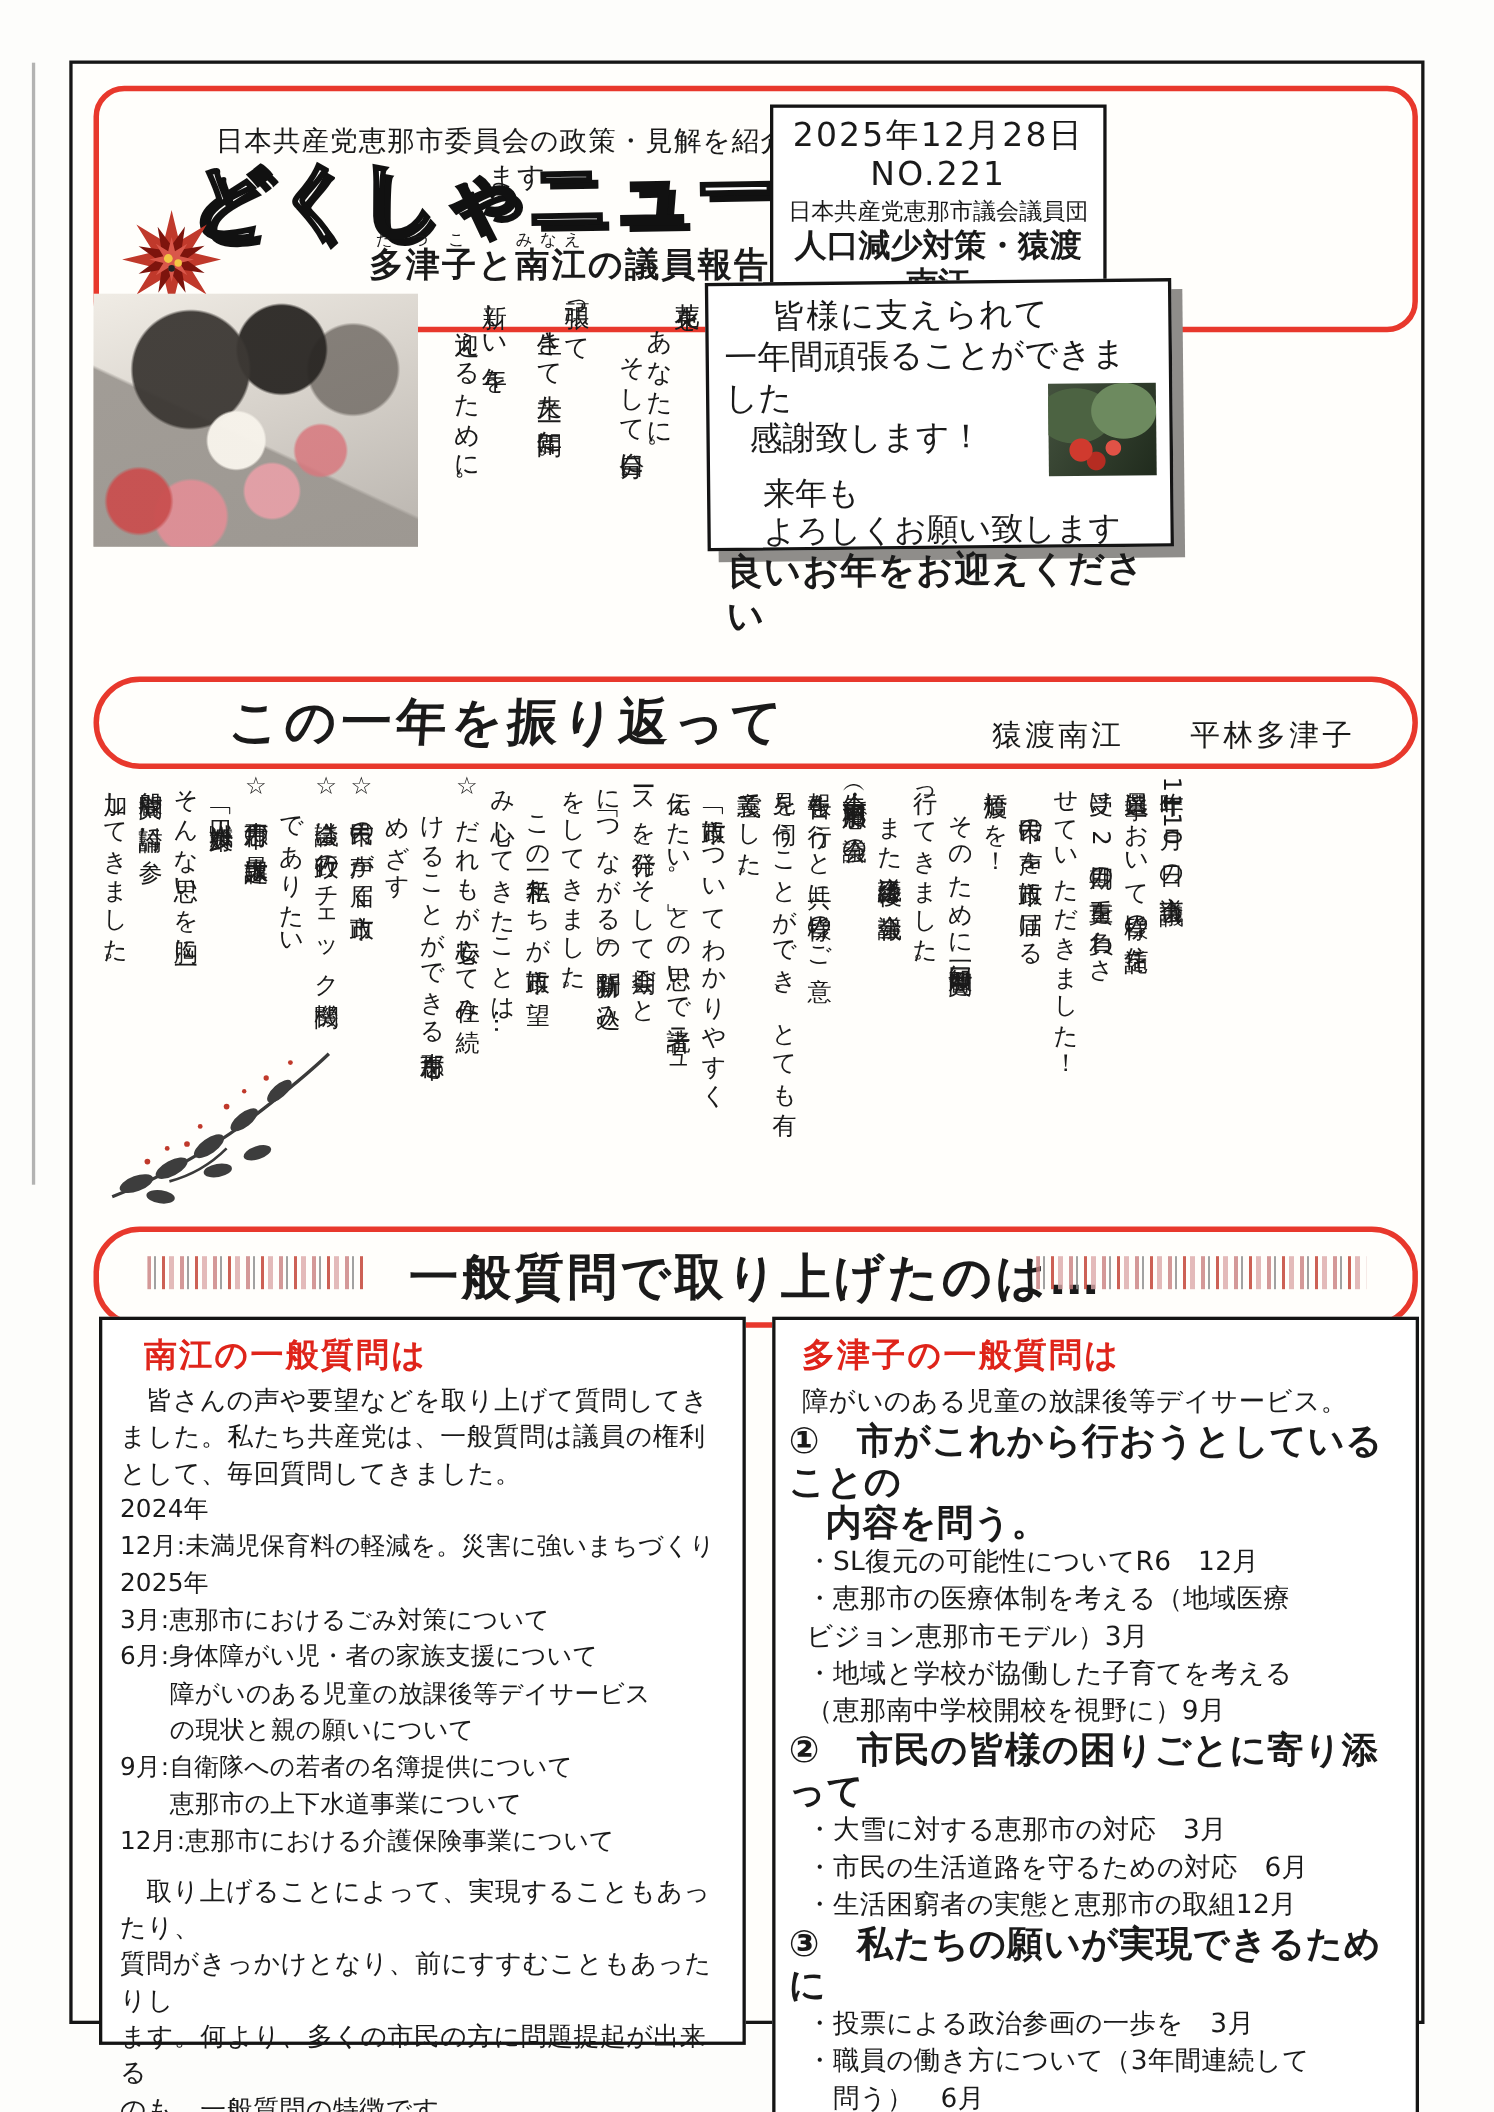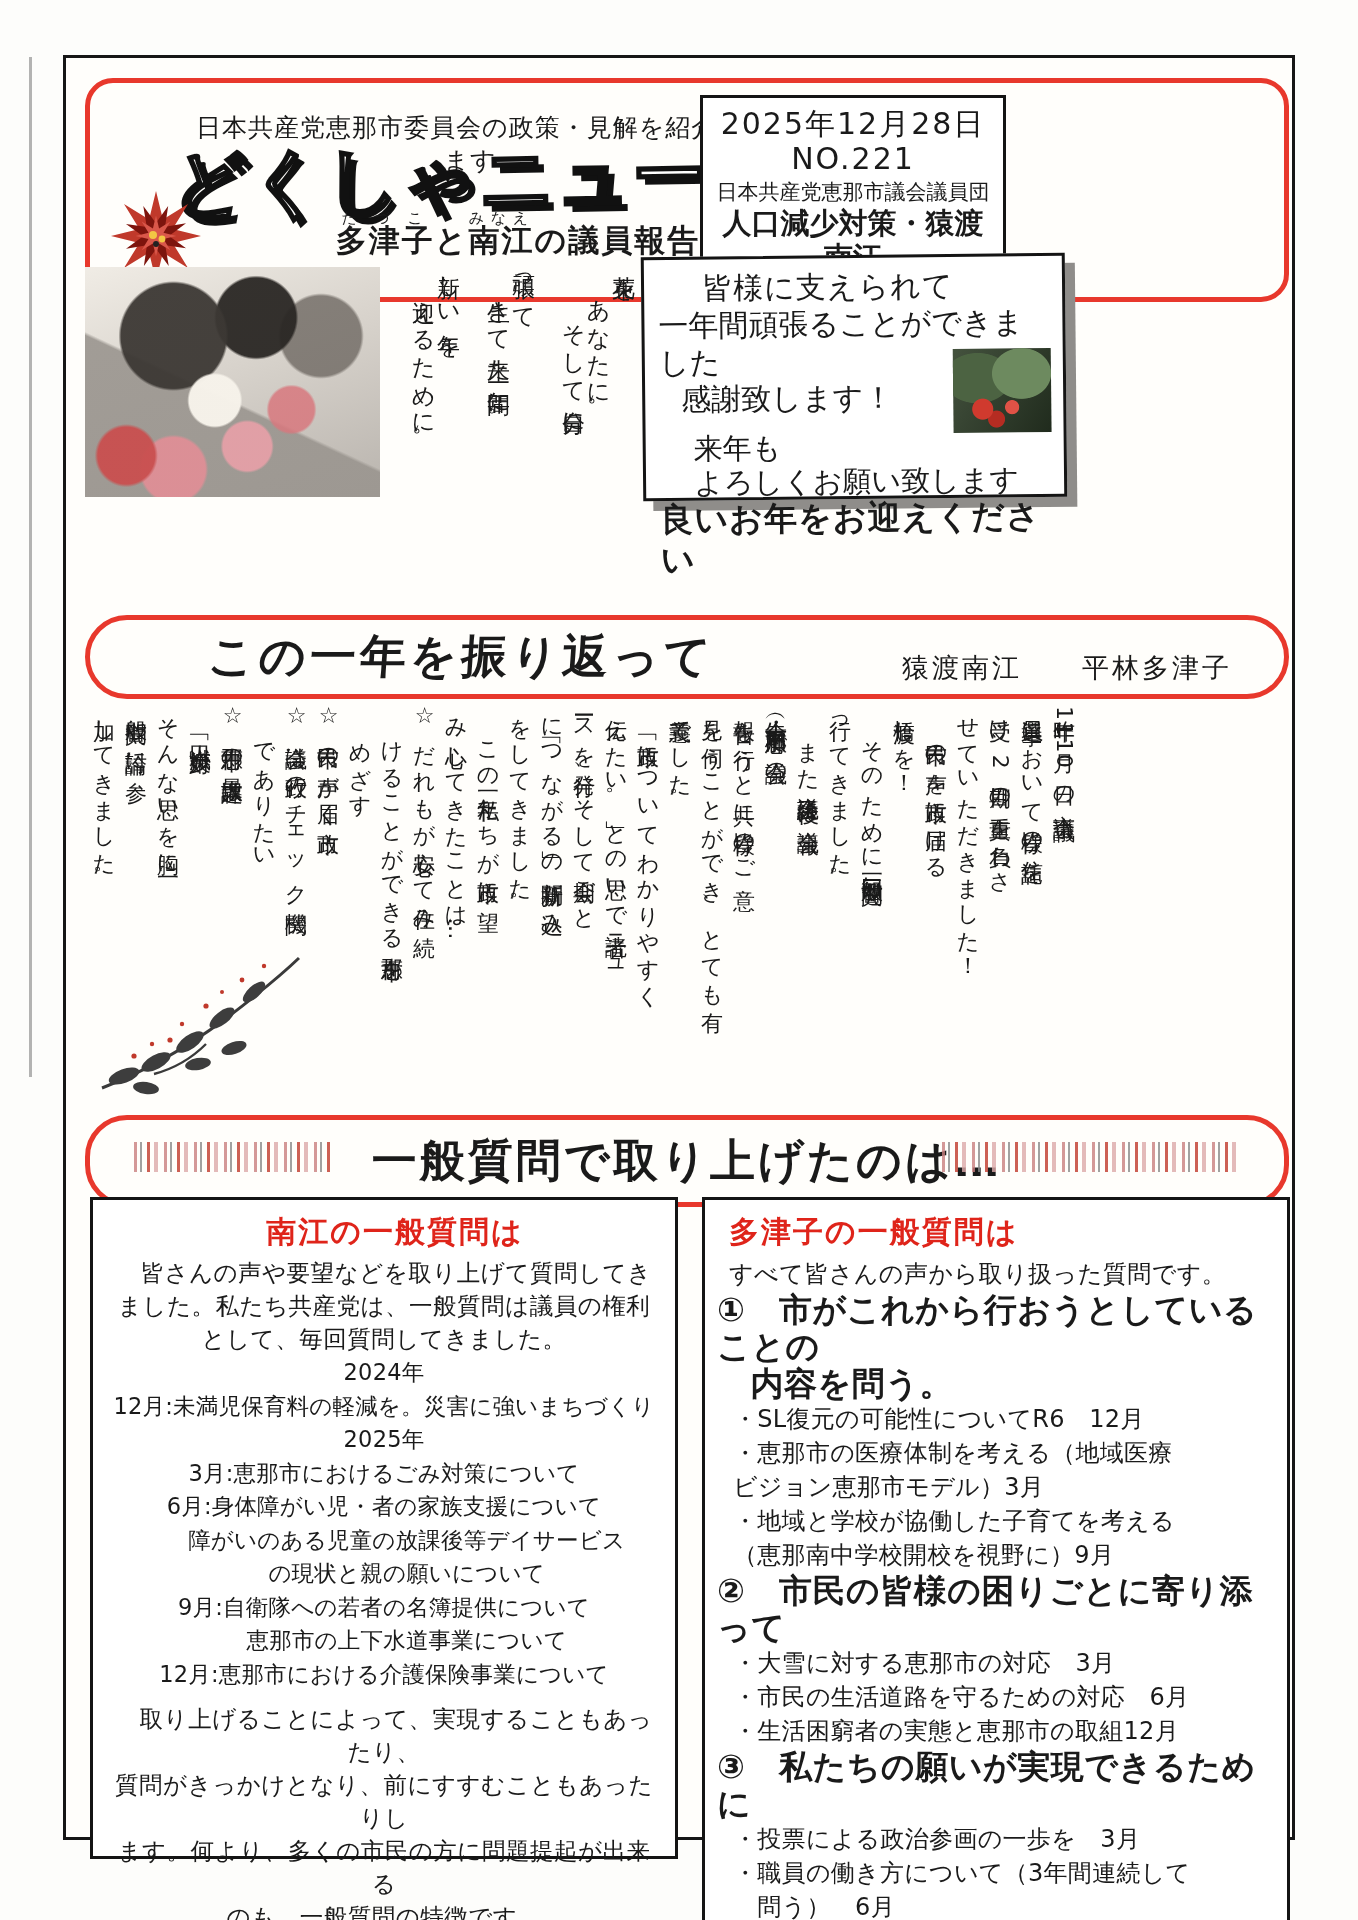--- a/index.html
+++ b/index.html
@@ -125,21 +125,21 @@
       #c0392b 13px 16px, transparent 16px 20px,
       #dca9a9 20px 24px, transparent 24px 30px);
   }
   .deco-left{left:44px;width:196px;}
   .deco-right{right:42px;width:300px;}
   
   .q-box{
     position:absolute;background:#fff;border:3px solid #141414;box-sizing:border-box;
     padding:10px 16px 0 16px;
   }
-  .q-box-left{left:24px;top:1139px;width:588px;height:662px;text-align:center;}
+  .q-box-left{left:24px;top:1139px;width:588px;height:662px;}
   .q-box-right{left:636px;top:1139px;width:588px;height:776px;padding-left:12px;}
   .q-heading{color:var(--hred);font-size:30px;font-weight:800;letter-spacing:2px;margin:2px 0 4px 22px;}
   .q-box-right .q-heading{margin-left:12px;}
   .q-text{font-size:23.5px;line-height:33px;white-space:pre-line;letter-spacing:.5px;}
   .q-schedule{font-size:22.5px;line-height:33.5px;white-space:pre-line;letter-spacing:.2px;}
   .q-outro{font-size:23.5px;line-height:33px;white-space:pre-line;margin-top:12px;letter-spacing:.5px;}
   .q-intro-right{font-size:24px;line-height:34px;margin-left:12px;letter-spacing:.5px;}
   .qa-title{font-size:33px;font-weight:800;line-height:37px;white-space:pre-line;letter-spacing:.5px;}
   .qa-items{font-size:24px;line-height:34px;white-space:pre-line;margin-left:16px;letter-spacing:.3px;}
   :root{--red:#e8382c;--hred:#df241a;}
@@ -283,21 +283,21 @@
 　　恵那市の上下水道事業について
 12月:恵那市における介護保険事業について</div>
     <div class="q-outro">　取り上げることによって、実現することもあったり、
 質問がきっかけとなり、前にすすむこともあったりし
 ます。何より、多くの市民の方に問題提起が出来る
 のも、一般質問の特徴です。</div>
   </div>
 
   <div class="q-box q-box-right">
     <div class="q-heading">多津子の一般質問は</div>
-    <div class="q-intro-right">すべて皆さんの声から取り扱った質問です。</div>
+    <div class="q-intro-right">障がいのある児童の放課後等デイサービス。</div>
 
     <div>
       <div class="qa-title">①　市がこれから行おうとしていることの
 　内容を問う。</div>
       <div class="qa-items">・SL復元の可能性についてR6　12月
 ・恵那市の医療体制を考える（地域医療
 ビジョン恵那市モデル）3月
 ・地域と学校が協働した子育てを考える
 （恵那南中学校開校を視野に）9月</div>
     </div>

